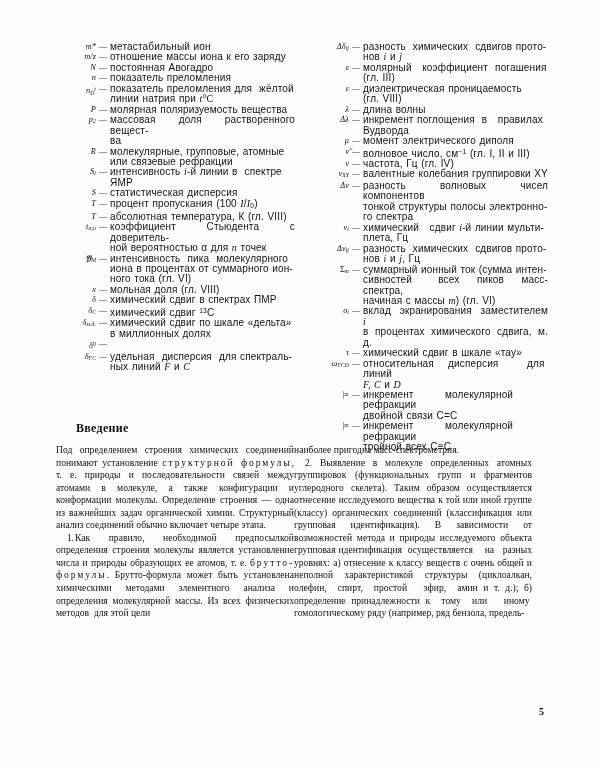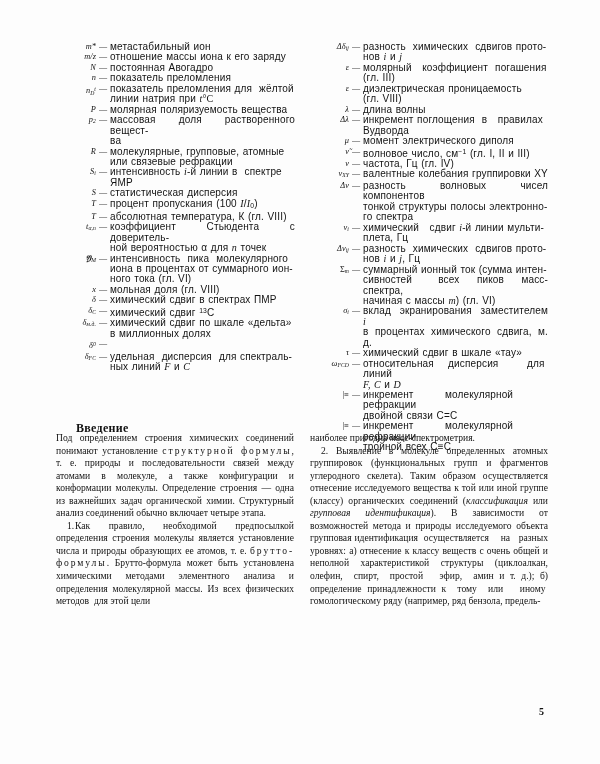--- a/index.html
+++ b/index.html
@@ -86,42 +86,41 @@
     font-weight: bold;
     font-size: 12px;
     letter-spacing: 0.3px;
     margin-left: 20px;
   }
 
   
   .body-cols {
     position: absolute;
     left: 56px;
-    top: 432px;
+    top: 444px;
     width: 492px;
     display: flex;
-    gap: 16px;
   }
   .body-col {
     width: 238px;
     font-family: "Liberation Serif", "DejaVu Serif", serif;
     font-size: 9.6px;
     line-height: 12.55px;
     text-align: justify;
     text-align-last: left;
     hyphens: manual;
   }
   .body-col p {
     margin: 0;
   }
   .body-col p.ind { text-indent: 11px; }
   .spaced {
     letter-spacing: 1.9px;
   }
-  .ital { font-style: italic; }
+  .ital { }
 
   
   .folio {
     position: absolute;
     left: 0;
     top: 706px;
     width: 544px;
     text-align: right;
     font-family: "Liberation Serif", "DejaVu Serif", serif;
     font-weight: bold;

